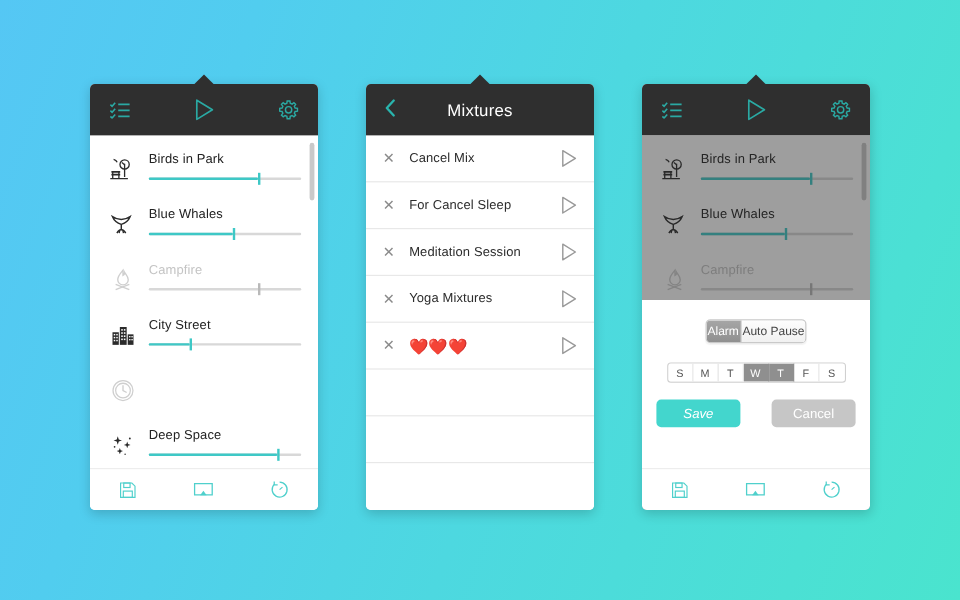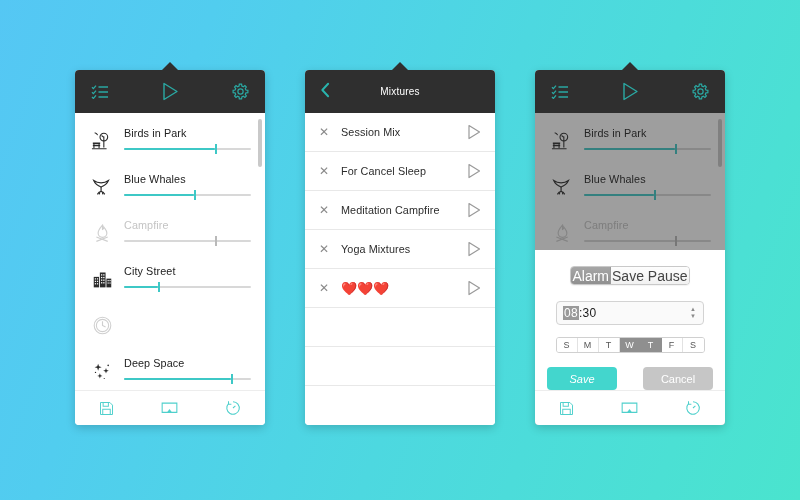--- a/index.html
+++ b/index.html
@@ -54,21 +54,21 @@
   }
   .hdr-icon {
     color: #2aa9a3;
     display: flex;
     align-items: center;
     justify-content: center;
     cursor: pointer;
   }
   .hdr-title {
     color: #ffffff;
-    font-size: 10px;
+    font-size: 14px;
     letter-spacing: .2px;
     flex: 1;
     text-align: center;
   }
   .hdr.mix {
     justify-content: flex-start;
     padding: 0 14px;
   }
   .back-chev { color: #29b4ad; font-size: 19px; font-weight: bold; line-height: 1; cursor: pointer; }
 
@@ -176,21 +176,21 @@
   .seg {
     display: flex;
     border: 1px solid #c9c9c9;
     border-radius: 4px;
     overflow: hidden;
     height: 20px;
     margin-bottom: 16px;
     box-shadow: 0 1px 1px rgba(0,0,0,0.05);
   }
   .seg-btn {
-    font-size: 14px;
+    font-size: 10px;
     color: #444;
     padding: 0 1px;
     display: flex; align-items: center;
     background: linear-gradient(#fdfdfd, #f1f1f1);
     cursor: pointer;
   }
   .seg-btn.active {
     background: linear-gradient(#a6a6a6, #909090);
     color: #ffffff;
     border-right: 1px solid #9a9a9a;
@@ -438,39 +438,39 @@
         <svg width="12" height="16" viewBox="0 0 12 18" fill="none" stroke="#29b4ad" stroke-width="2.2" stroke-linecap="round" stroke-linejoin="round">
           <path d="M9.5 2 L3 9 L9.5 16"></path>
         </svg>
       </div>
       <div class="hdr-title" style="margin-left:-12px">Mixtures</div>
     </div>
 
     <div class="mix-list">
       <div class="mix-row">
         <div class="mix-x">✕</div>
-        <div class="mix-name">Session Mix</div>
+        <div class="mix-name">Cancel Mix</div>
         <div class="mix-play">
           <svg width="14" height="16" viewBox="0 0 14 16" fill="none" stroke="currentColor" stroke-width="1.2" stroke-linejoin="round">
               <path d="M2 1.5 L12.5 8 L2 14.5 Z"></path>
             </svg>
         </div>
       </div>
       <div class="mix-row">
         <div class="mix-x">✕</div>
         <div class="mix-name">For Cancel Sleep</div>
         <div class="mix-play">
           <svg width="14" height="16" viewBox="0 0 14 16" fill="none" stroke="currentColor" stroke-width="1.2" stroke-linejoin="round">
               <path d="M2 1.5 L12.5 8 L2 14.5 Z"></path>
             </svg>
         </div>
       </div>
       <div class="mix-row">
         <div class="mix-x">✕</div>
-        <div class="mix-name">Meditation Campfire</div>
+        <div class="mix-name">Meditation Session</div>
         <div class="mix-play">
           <svg width="14" height="16" viewBox="0 0 14 16" fill="none" stroke="currentColor" stroke-width="1.2" stroke-linejoin="round">
               <path d="M2 1.5 L12.5 8 L2 14.5 Z"></path>
             </svg>
         </div>
       </div>
       <div class="mix-row">
         <div class="mix-x">✕</div>
         <div class="mix-name">Yoga Mixtures</div>
         <div class="mix-play">
@@ -594,30 +594,23 @@
           </div>
         </div>
       </div>
     </div>
 
     <div class="dim" style="top:43px; bottom:0;"></div>
 
     <div class="dialog">
       <div class="seg">
         <div class="seg-btn active">Alarm</div>
-        <div class="seg-btn">Save Pause</div>
-      </div>
-
-      <div class="time-field">
-        <span class="time-val"><span class="time-hh">08</span><span>:30</span></span>
-        <div class="spin">
-          <span>▲</span>
-          <span>▼</span>
-        </div>
-      </div>
+        <div class="seg-btn">Auto Pause</div>
+      </div>
+
 
       <div class="days">
         <div class="day">S</div>
         <div class="day">M</div>
         <div class="day">T</div>
         <div class="day on">W</div>
         <div class="day on">T</div>
         <div class="day">F</div>
         <div class="day">S</div>
       </div>

